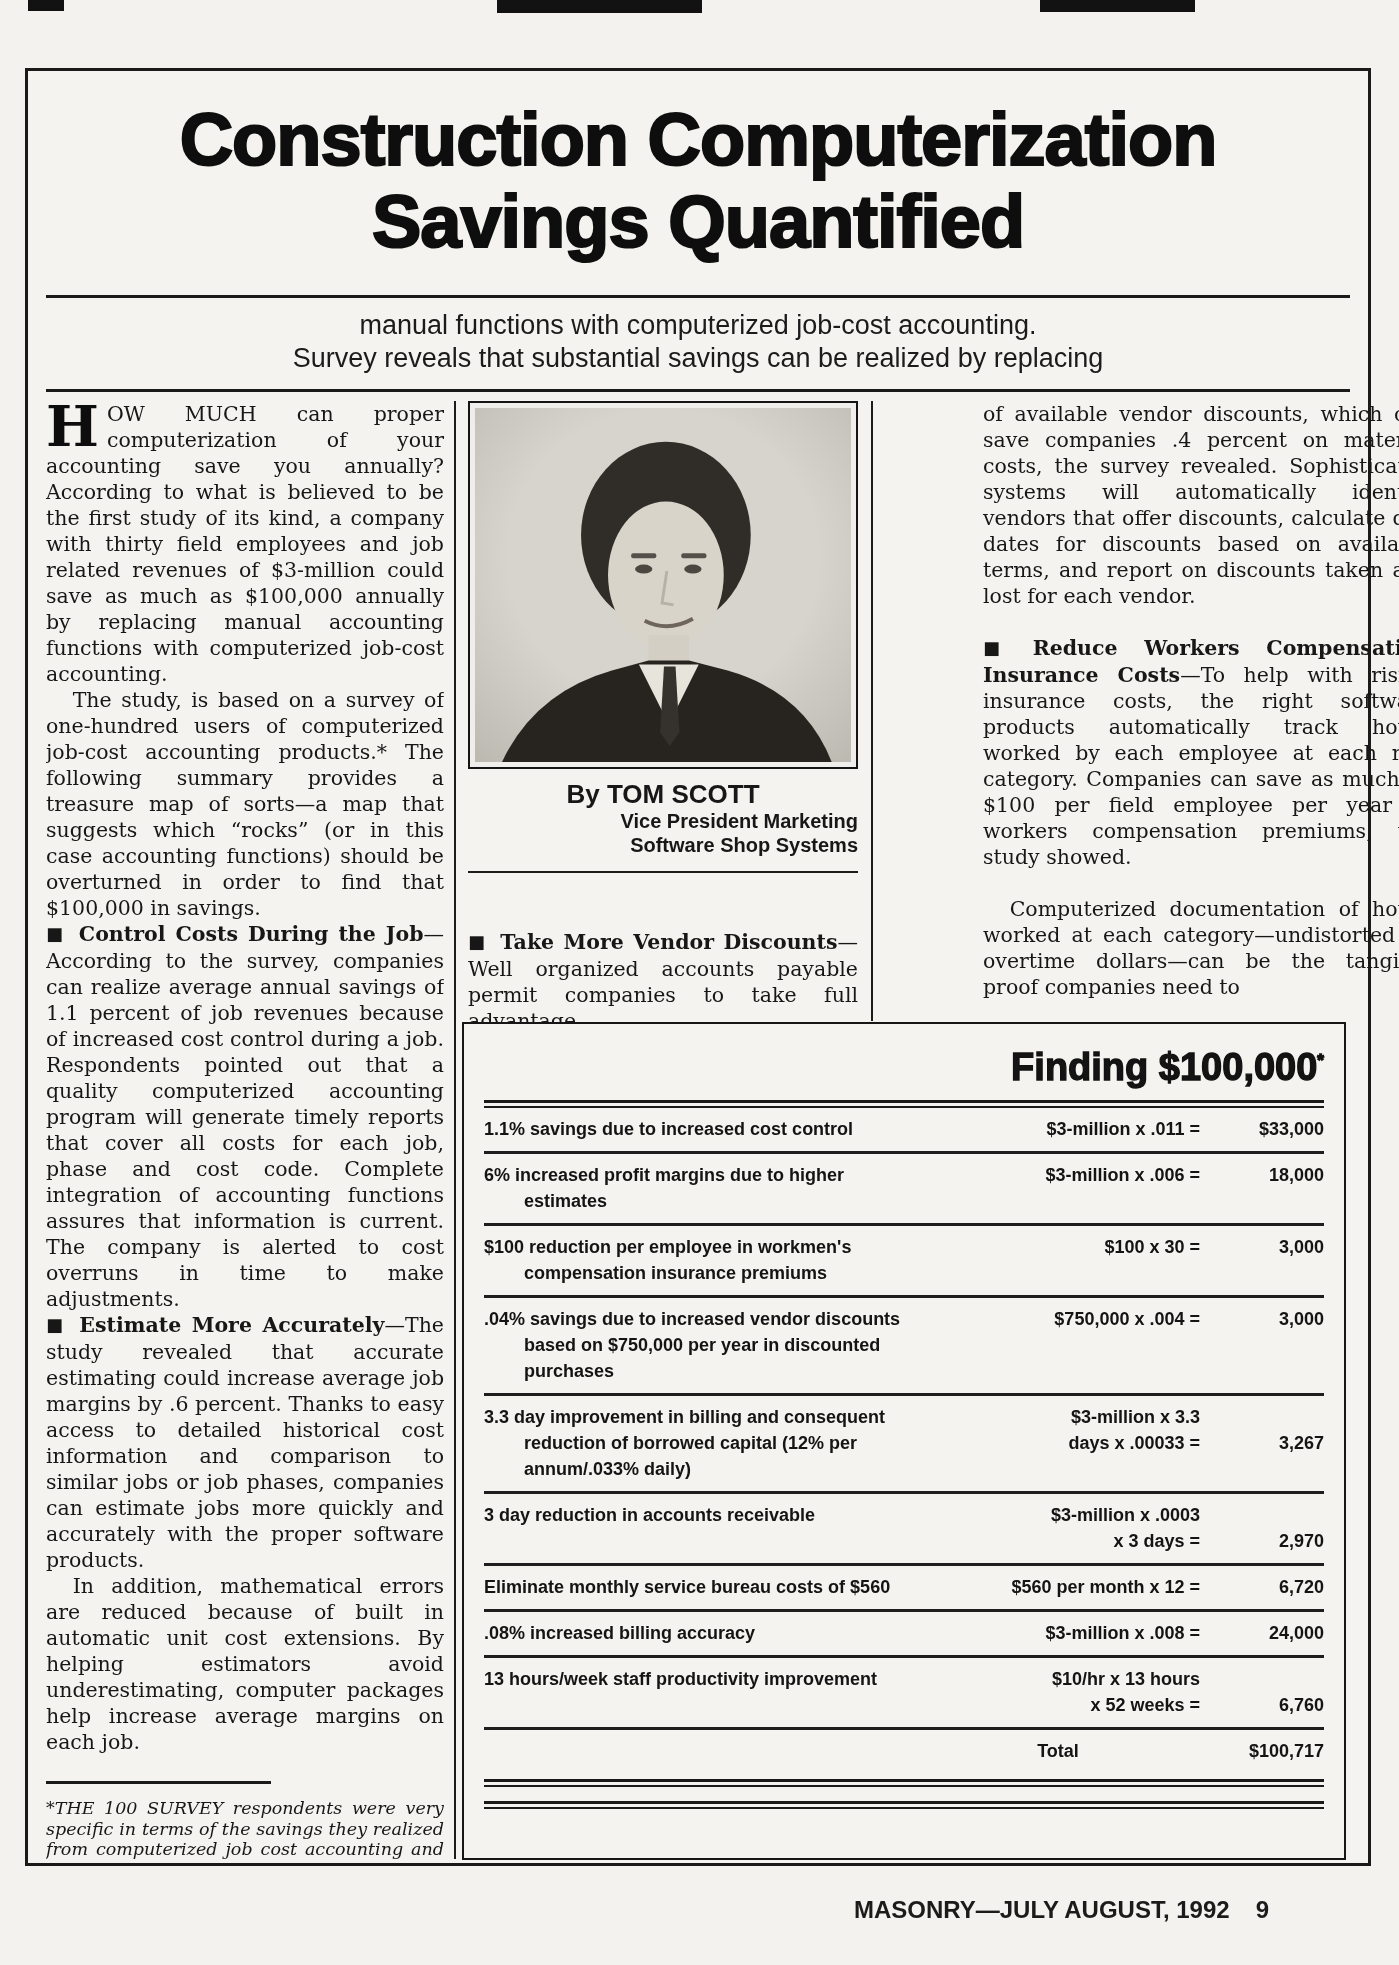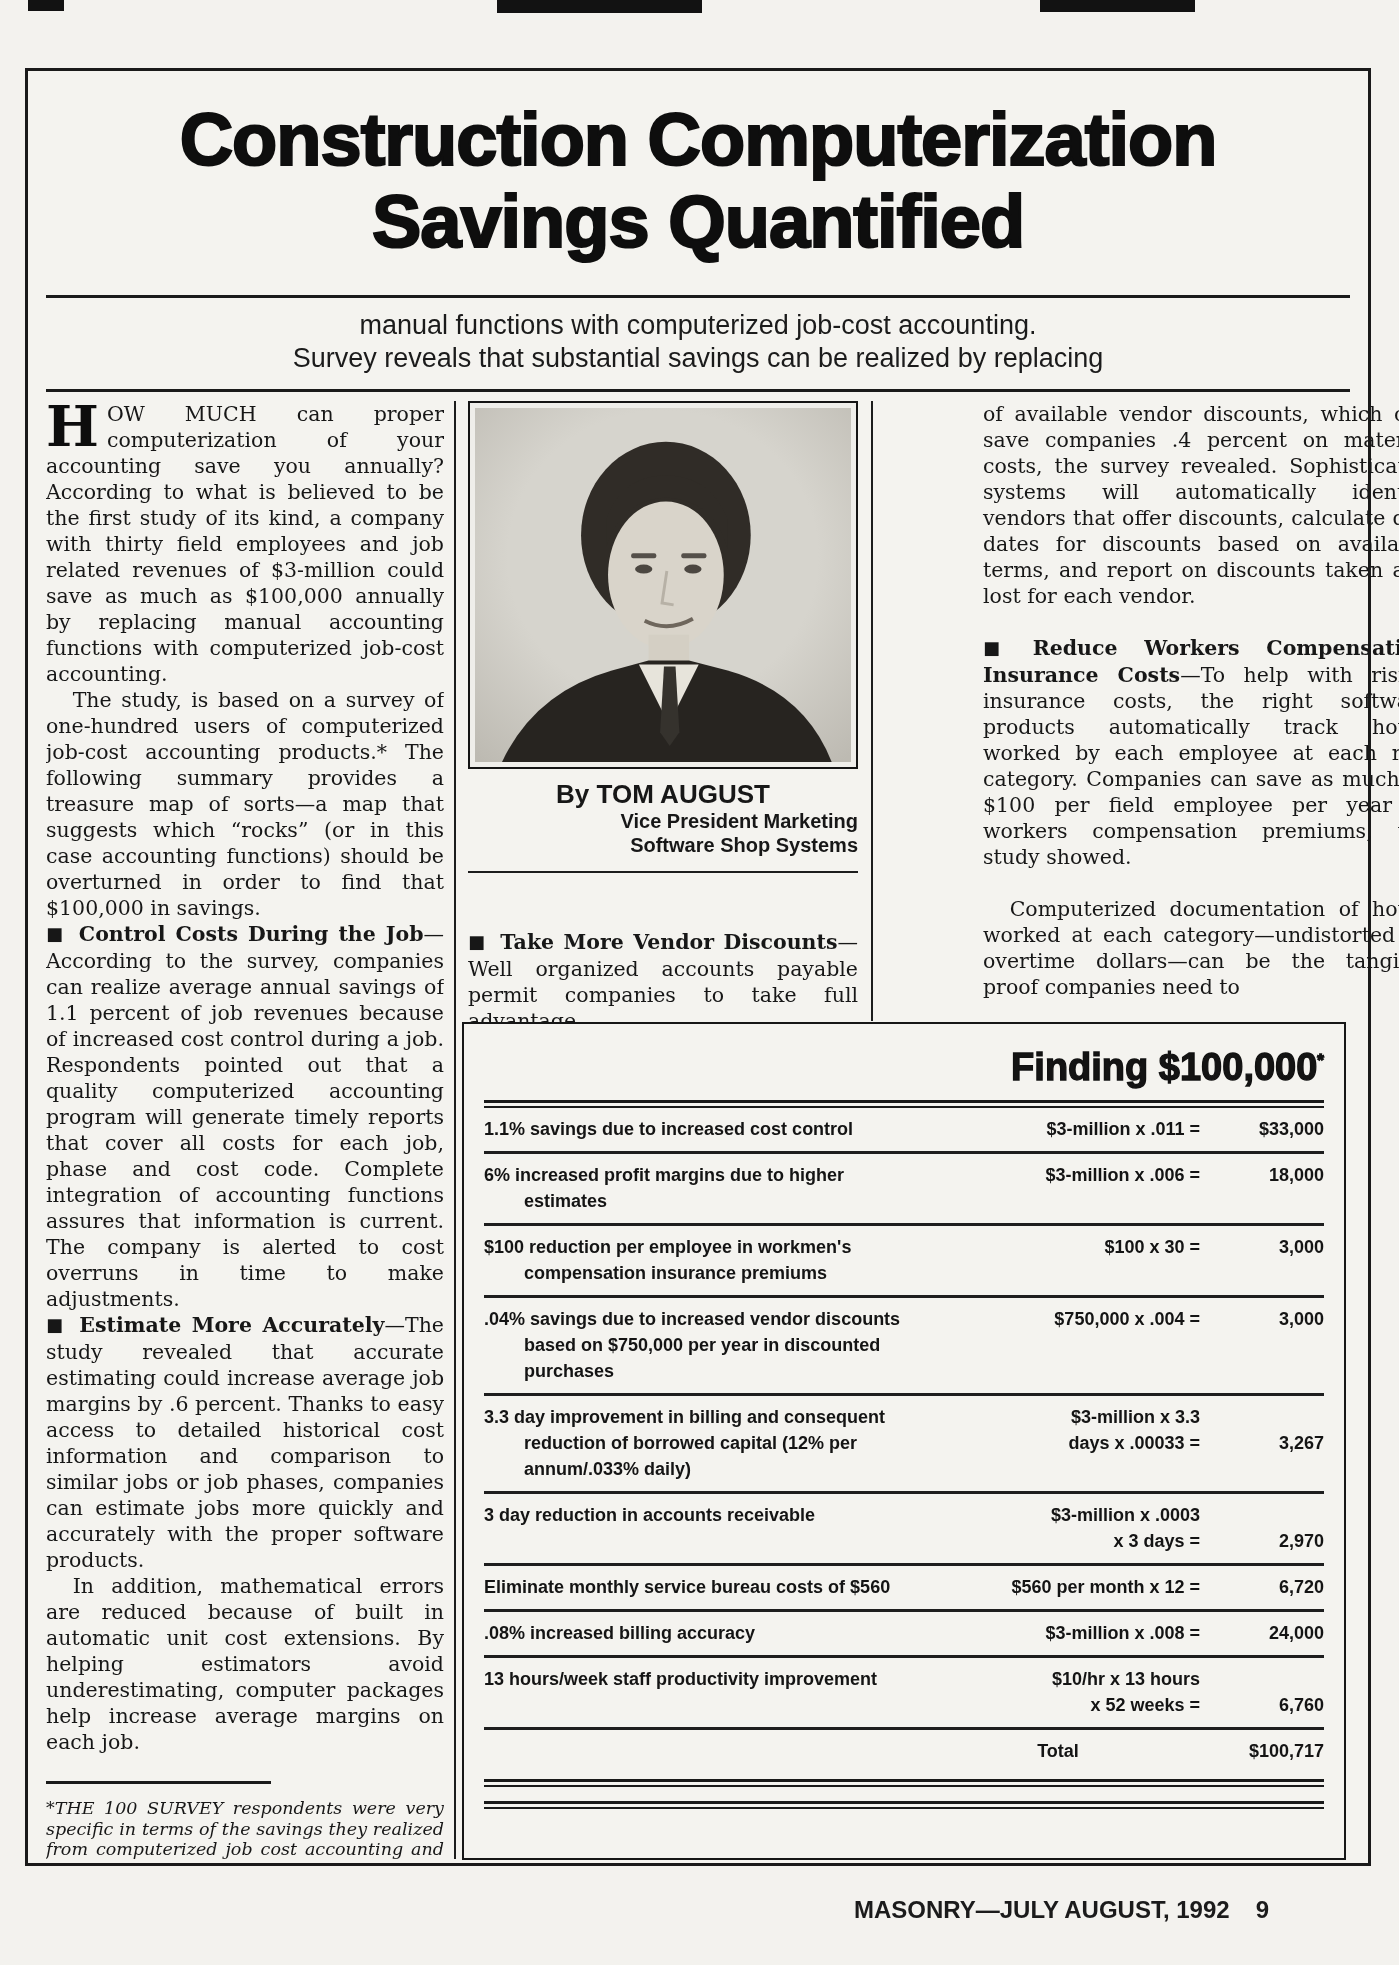--- a/index.html
+++ b/index.html
@@ -118,21 +118,21 @@
           <ellipse cx="175" cy="162" rx="9" ry="4.5" fill="#4c4741"></ellipse>
           <ellipse cx="226" cy="162" rx="9" ry="4.5" fill="#4c4741"></ellipse>
           <path d="M199 164 L194 196 L206 198" stroke="#b7b1a6" stroke-width="3" fill="none"></path>
           <path d="M176 214 Q200 226 226 212" stroke="#6e665c" stroke-width="4" fill="none"></path>
           <rect x="180" y="228" width="42" height="38" fill="#d4cfc4"></rect>
           <path d="M28 356 Q62 286 142 264 L180 254 L222 254 L262 264 Q342 286 370 356 Z" fill="#272420"></path>
           <path d="M170 258 L201 318 L232 258 Z" fill="#e7e4db"></path>
           <path d="M196 260 L208 260 L212 326 L202 340 L192 326 Z" fill="#35322d"></path>
         </svg>
       </div>
-      <div class="byline">By TOM AUGUST</div>
+      <div class="byline">By TOM SCOTT</div>
       <div class="byline-sub">Vice President Marketing</div>
       <div class="byline-sub">Software Shop Systems</div>
       <div class="caption-rule"></div>
       <p class="body-p"><span class="sq">■</span><span class="lead">Take More Vendor Discounts</span><span>—Well organized accounts payable permit companies to take full advantage</span></p>
     </div>
 
     <div class="col col3">
       <p class="body-p">of available vendor discounts, which can save companies .4 percent on material costs, the survey revealed. Sophisticated systems will automatically identify vendors that offer discounts, calculate due dates for discounts based on available terms, and report on discounts taken and lost for each vendor.</p>
       <p class="body-p"><span class="sq">■</span><span class="lead">Reduce Workers Compensation Insurance Costs</span><span>—To help with rising insurance costs, the right software products automatically track hours worked by each employee at each risk category. Companies can save as much as $100 per field employee per year in workers compensation premiums, the study showed.</span></p>
       <p class="body-p indent">Computerized documentation of hours worked at each category—undistorted by overtime dollars—can be the tangible proof companies need to</p>

